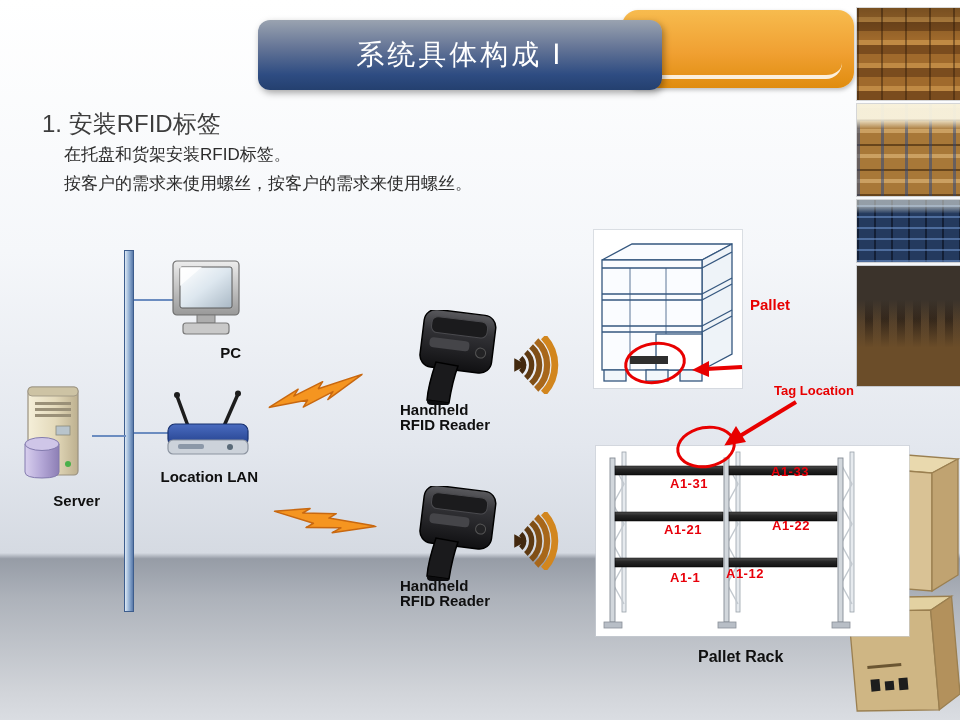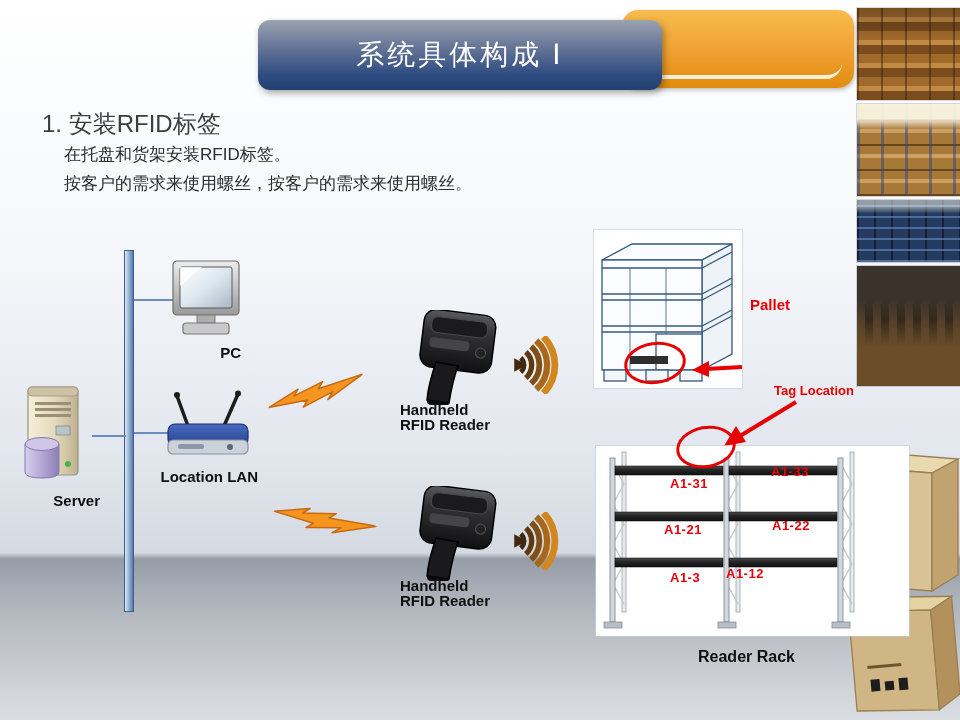--- a/index.html
+++ b/index.html
@@ -321,18 +321,18 @@
       <g fill="#b8bec6" stroke="#8a9098" stroke-width=".8">
         <rect x="8" y="176" width="18" height="6"></rect>
         <rect x="122" y="176" width="18" height="6"></rect>
         <rect x="236" y="176" width="18" height="6"></rect>
       </g>
     </svg>
     <span class="loc" style="left:74px;top:30px;">A1-31</span>
     <span class="loc" style="left:136px;top:18px;margin-left:39px;">A1-33</span>
     <span class="loc" style="left:68px;top:76px;">A1-21</span>
     <span class="loc" style="left:136px;top:72px;margin-left:40px;">A1-22</span>
-    <span class="loc" style="left:74px;top:124px;">A1-3</span>
+    <span class="loc" style="left:74px;top:124px;">A1-1</span>
     <span class="loc" style="left:130px;top:120px;">A1-12</span>
   </div>
-  <div class="abs rack-lbl">Reader Rack</div>
+  <div class="abs rack-lbl">Pallet Rack</div>
 
 </div>
 
 </body></html>

